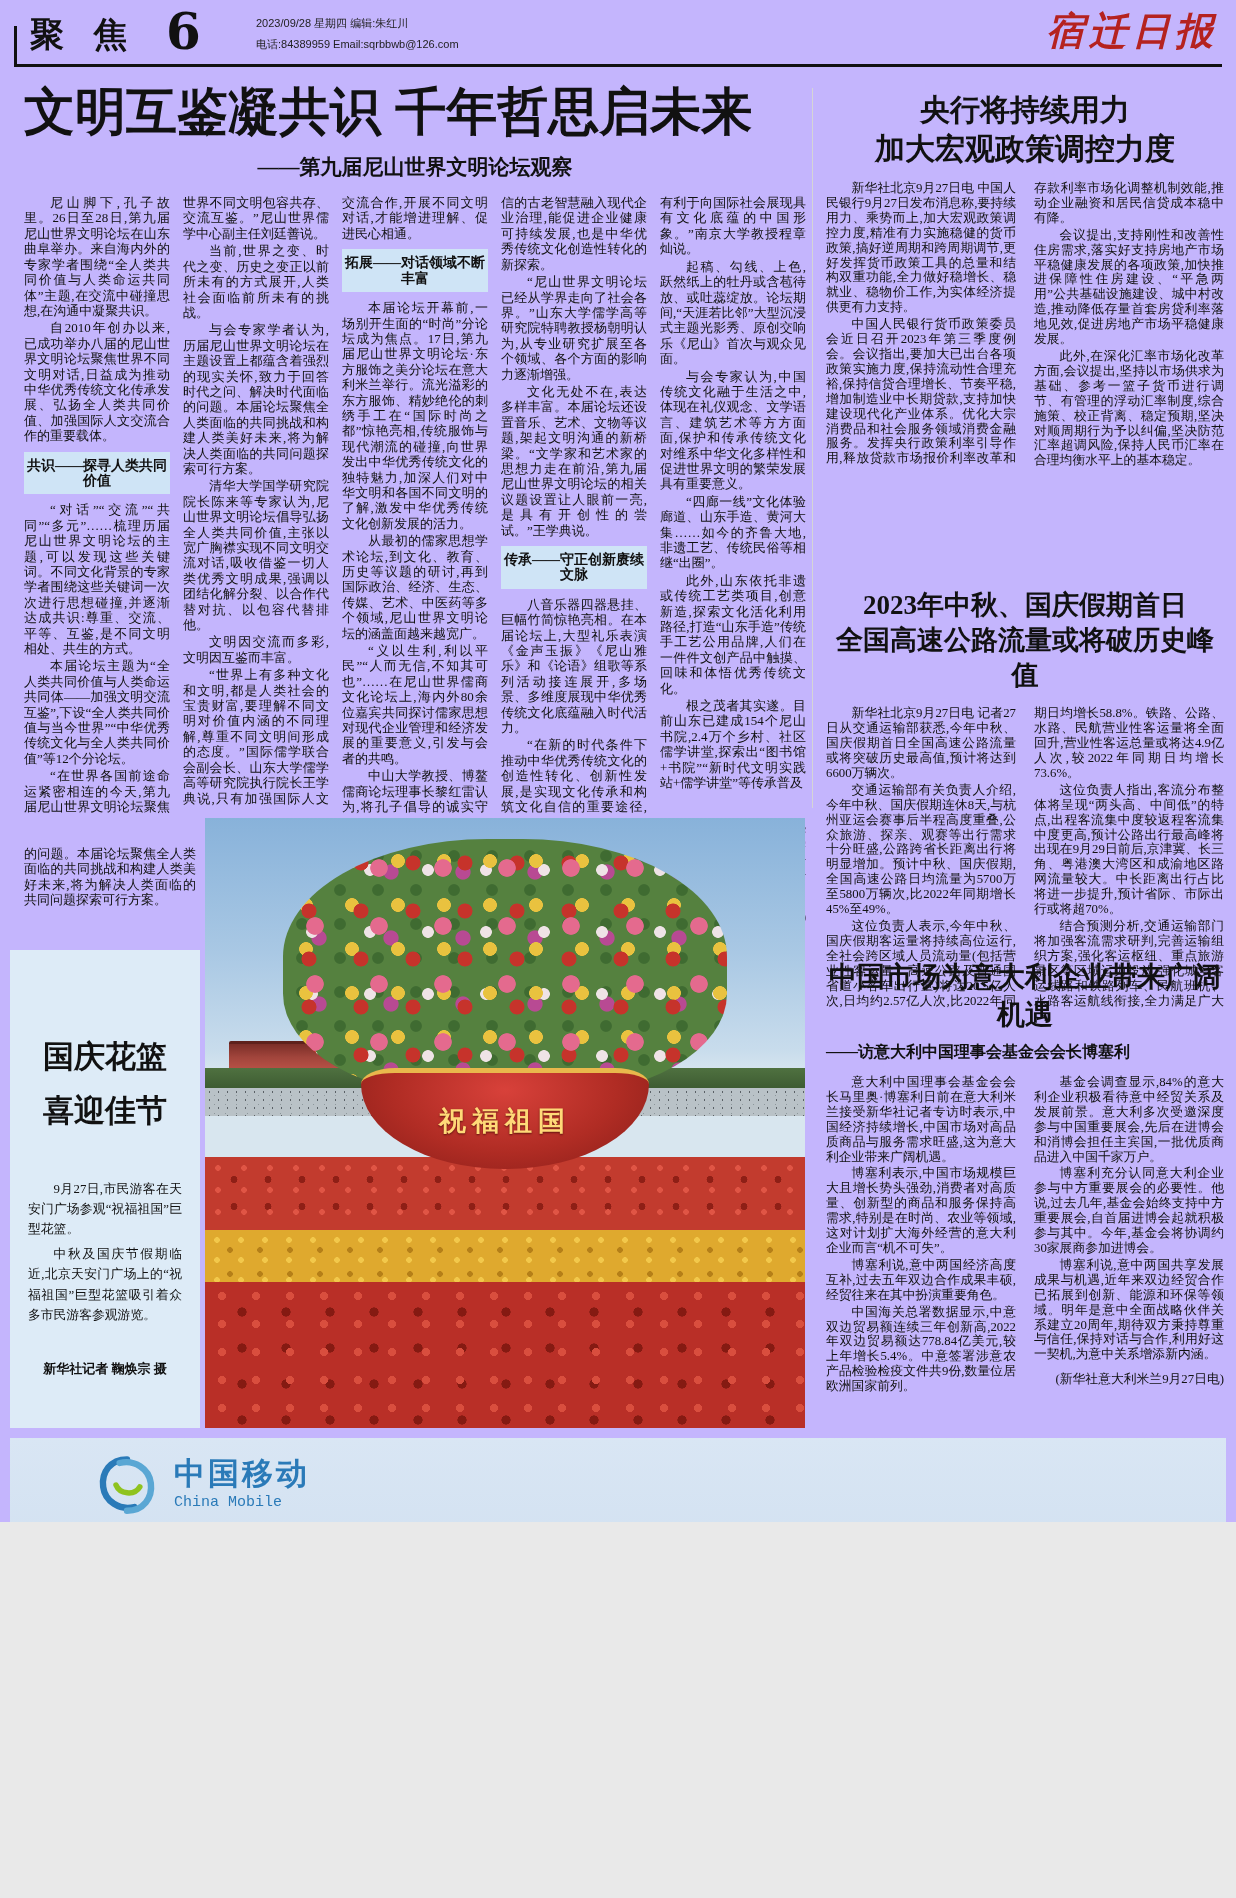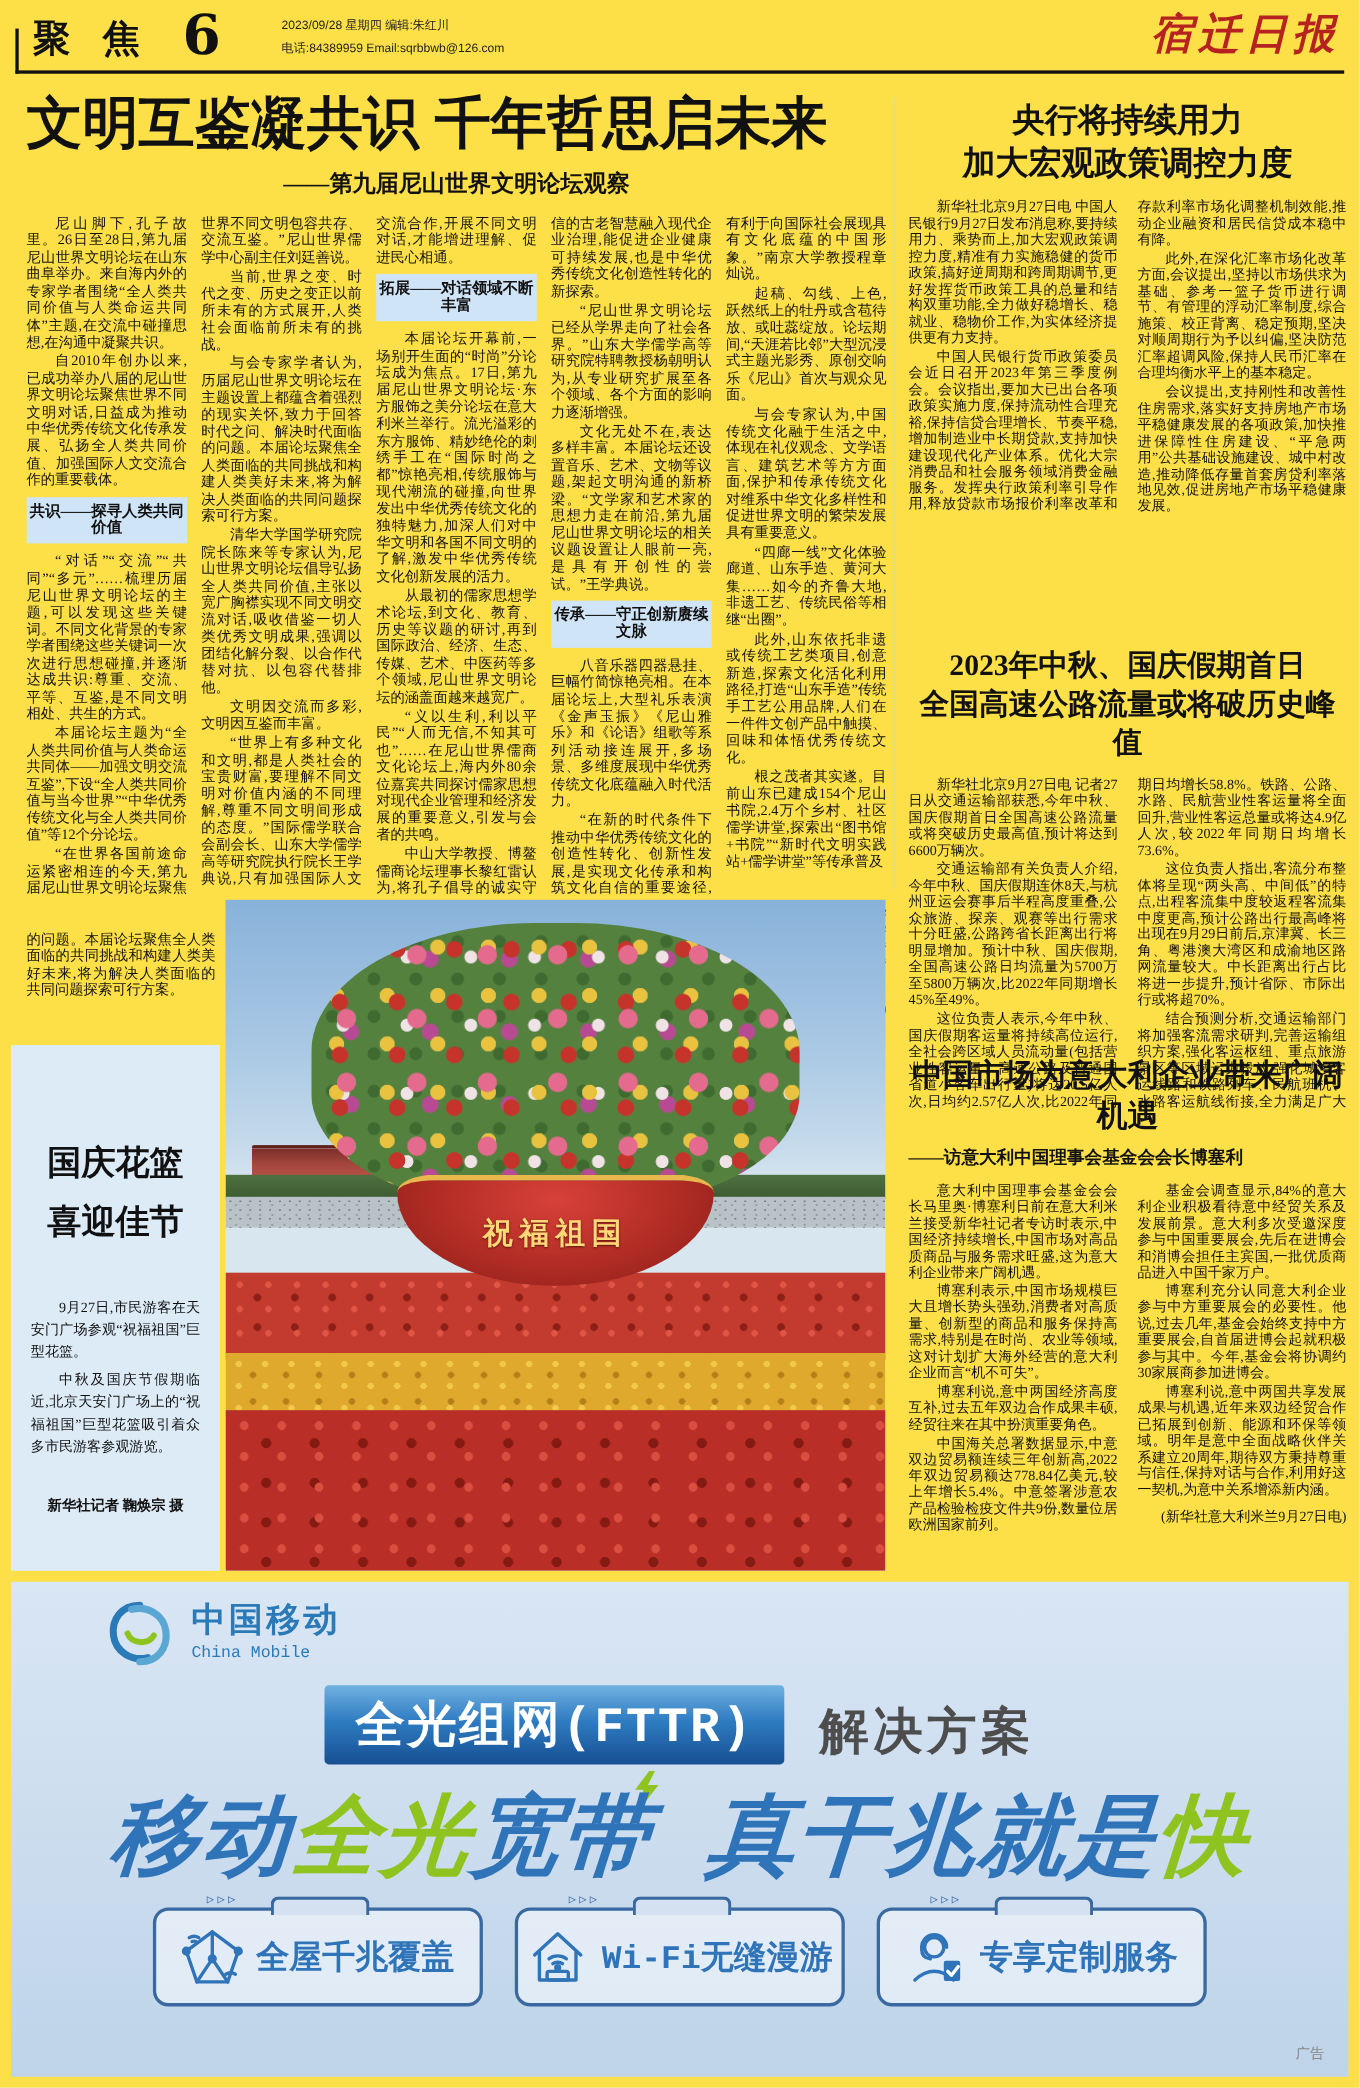--- a/index.html
+++ b/index.html
@@ -1,18 +1,18 @@
 <!DOCTYPE html>
 <html><head>
 <meta charset="utf-8">
 <style>
   *{margin:0;padding:0;box-sizing:border-box}
   html,body{background:#e9e9e9}
   body{font-family:"Liberation Serif","DejaVu Serif",serif;color:#111}
-  .page{position:relative;width:1236px;height:1898px;background:#fde047;margin:0 auto;overflow:hidden}
+  .page{position:relative;width:1236px;height:1522px;background:#c4b5fd;margin:0 auto;overflow:hidden}
 
   
   .corner-bracket{position:absolute;left:14px;top:26px;width:3px;height:41px;background:#111}
   .rule{position:absolute;left:14px;top:64px;width:1208px;height:3px;background:#111}
   .section-name{position:absolute;left:30px;top:12px;font-family:"Liberation Sans","DejaVu Sans",sans-serif;font-weight:900;font-size:34px;letter-spacing:10px;white-space:nowrap}
   .page-num{position:absolute;left:166px;top:2px;font-size:50px;font-weight:700;font-family:"DejaVu Serif",serif}
   .meta{position:absolute;left:256px;top:13px;font-size:11px;line-height:1.9;color:#222;font-family:"Liberation Sans","DejaVu Sans",sans-serif}
   .masthead{position:absolute;right:18px;top:6px;font-size:38px;font-weight:900;font-style:italic;color:#b5221f;letter-spacing:5px;font-family:"Liberation Serif",serif}
 
   
@@ -167,22 +167,22 @@
 
   <div class="art art-a">
     <h2>
       <span>央行将持续用力</span><br>
       <span>加大宏观政策调控力度</span>
     </h2>
     <div class="art-body">
 
     <p>新华社北京9月27日电 中国人民银行9月27日发布消息称,要持续用力、乘势而上,加大宏观政策调控力度,精准有力实施稳健的货币政策,搞好逆周期和跨周期调节,更好发挥货币政策工具的总量和结构双重功能,全力做好稳增长、稳就业、稳物价工作,为实体经济提供更有力支持。</p>
         <p>中国人民银行货币政策委员会近日召开2023年第三季度例会。会议指出,要加大已出台各项政策实施力度,保持流动性合理充裕,保持信贷合理增长、节奏平稳,增加制造业中长期贷款,支持加快建设现代化产业体系。优化大宗消费品和社会服务领域消费金融服务。发挥央行政策利率引导作用,释放贷款市场报价利率改革和存款利率市场化调整机制效能,推动企业融资和居民信贷成本稳中有降。</p>
+        <p>会议提出,支持刚性和改善性住房需求,落实好支持房地产市场平稳健康发展的各项政策,加快推进保障性住房建设、“平急两用”公共基础设施建设、城中村改造,推动降低存量首套房贷利率落地见效,促进房地产市场平稳健康发展。</p>
         <p>此外,在深化汇率市场化改革方面,会议提出,坚持以市场供求为基础、参考一篮子货币进行调节、有管理的浮动汇率制度,综合施策、校正背离、稳定预期,坚决对顺周期行为予以纠偏,坚决防范汇率超调风险,保持人民币汇率在合理均衡水平上的基本稳定。</p>
-        <p>会议提出,支持刚性和改善性住房需求,落实好支持房地产市场平稳健康发展的各项政策,加快推进保障性住房建设、“平急两用”公共基础设施建设、城中村改造,推动降低存量首套房贷利率落地见效,促进房地产市场平稳健康发展。</p>
       </div>
   </div>
 
   <div class="art art-b">
     <h2>
       <span>2023年中秋、国庆假期首日</span><br>
       <span>全国高速公路流量或将破历史峰值</span>
     </h2>
     <div class="art-body">
 

